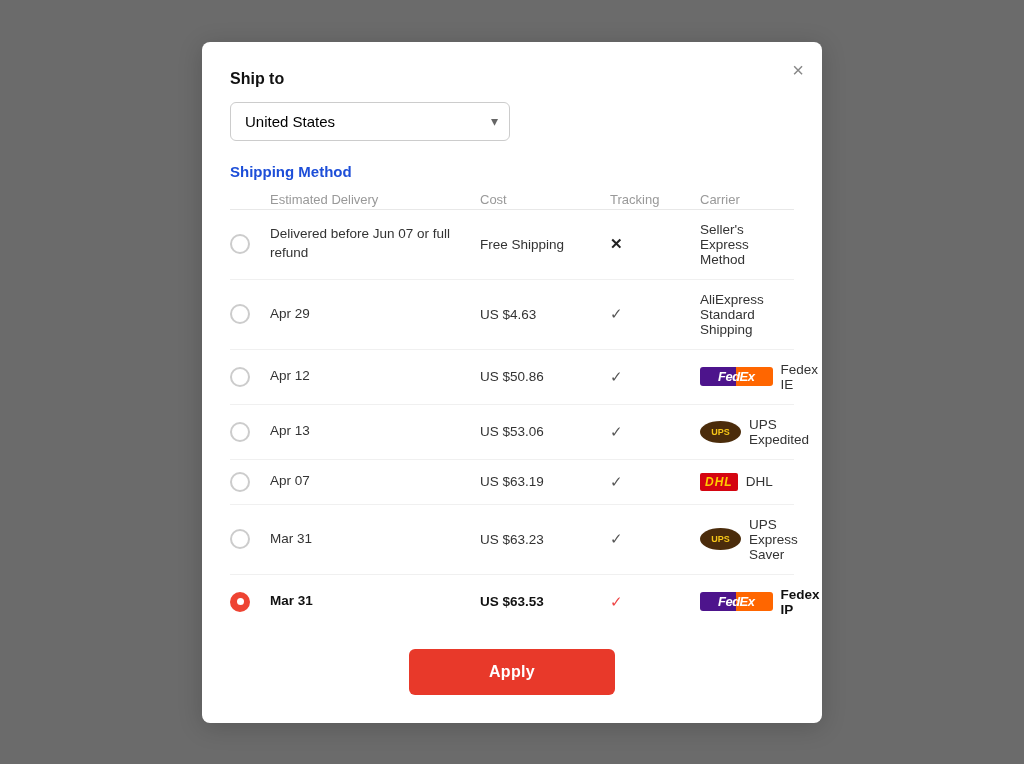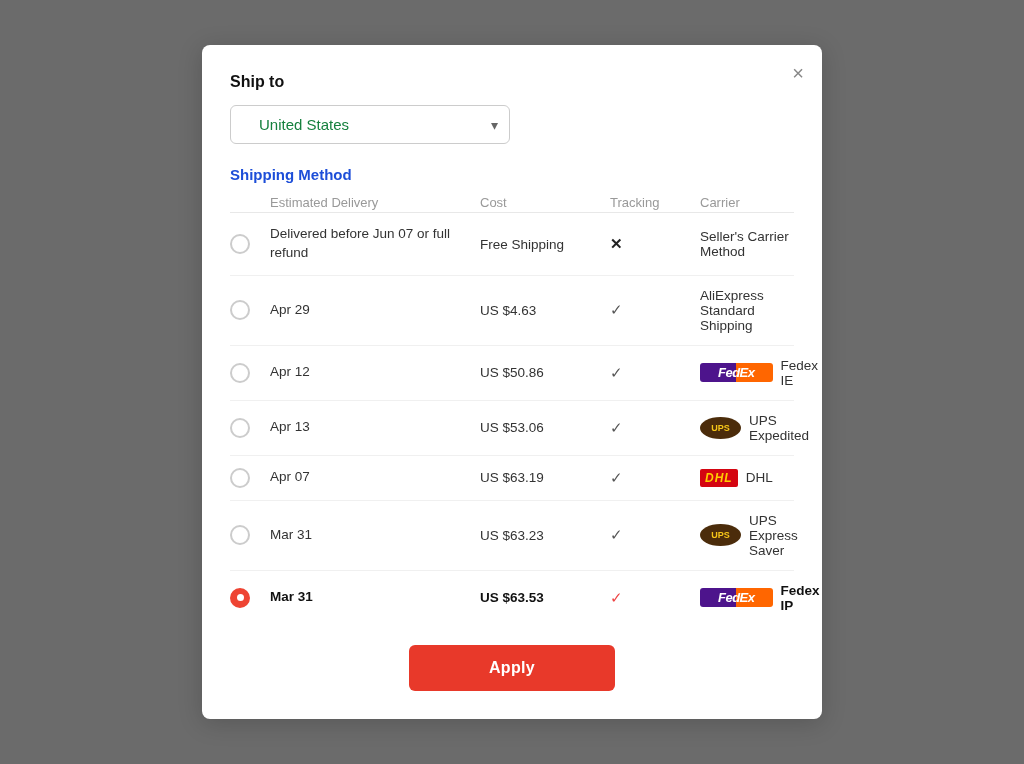--- a/index.html
+++ b/index.html
@@ -38,25 +38,25 @@
       margin-bottom: 14px;
     }
     .country-select-wrapper {
       position: relative;
       display: inline-block;
       width: 280px;
       margin-bottom: 22px;
     }
     .country-select {
       width: 100%;
-      padding: 10px 36px 10px 28px;
+      padding: 10px 36px 10px 14px;
       border: 1px solid #ccc;
       border-radius: 6px;
       font-size: 15px;
-      color: #15803d;
+      color: #000000;
       appearance: none;
       -webkit-appearance: none;
       background: #fff;
       cursor: pointer;
       outline: none;
     }
     .select-arrow {
       position: absolute;
       right: 12px;
       top: 50%;
@@ -227,21 +227,21 @@
     <span>Carrier</span>
   </div>
 
   <div id="shipping-rows">
       <div class="shipping-row">
         <div class="radio-btn"></div>
         <span class="delivery-text">Delivered before Jun 07 or full refund</span>
         <span class="cost-text">Free Shipping</span>
         <span class="tracking-cell"><span class="tracking-x">✕</span></span>
         <div class="carrier-cell">
-          <span>Seller's Carrier Method</span>
+          <span>Seller's Express Method</span>
         </div>
       </div>
       <div class="shipping-row">
         <div class="radio-btn"></div>
         <span class="delivery-text">Apr 29</span>
         <span class="cost-text">US $4.63</span>
         <span class="tracking-cell"><span class="tracking-check">✓</span></span>
         <div class="carrier-cell">
           <span>AliExpress Standard Shipping</span>
         </div>

